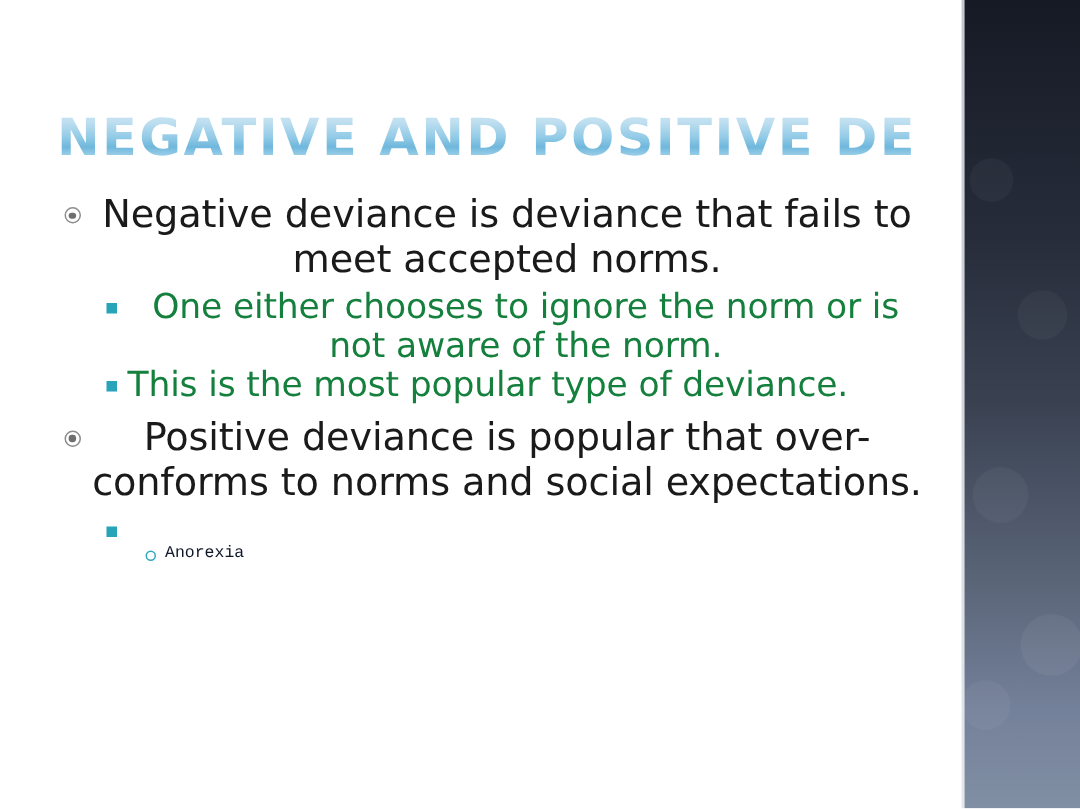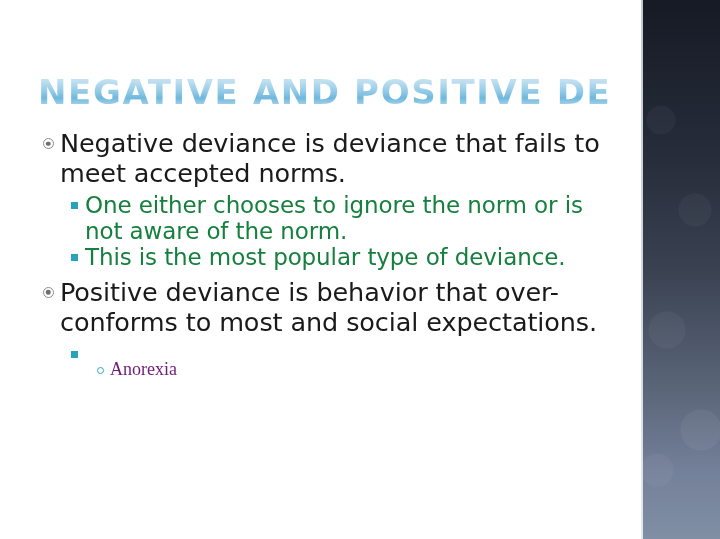--- a/index.html
+++ b/index.html
@@ -82,20 +82,21 @@
   #body {
     position: absolute;
     left: 36px;
     top: 128px;
     width: 580px;
   }
 
   .bullet-row {
     display: flex;
     align-items: flex-start;
+    text-align: center;
   }
 
   
   .lvl1 {
     margin-bottom: 1px;
   }
   .lvl1 .marker {
     width: 24px;
     flex: 0 0 24px;
     padding-top: 10px;
@@ -170,24 +171,24 @@
   }
   .hollow-bullet {
     width: 7px;
     height: 7px;
     border-radius: 50%;
     border: 1.5px solid #2fa8bd;
     box-sizing: border-box;
     background: #ffffff;
   }
   .lvl3 .text {
-    font-size: 18px;
+    font-size: 11px;
     line-height: 21px;
-    color: #701a75;
-    font-family: Liberation Serif, serif;
+    color: #0f172a;
+    font-family: Liberation Mono, monospace;
   }
 
   .spacer-1 { height: 4px; }
   .spacer-2 { height: 5px; }
 </style>
 </head>
 <body>
 
 <div id="slide">
 
@@ -222,21 +223,21 @@
       </span>
       <span class="text">This is the most popular type of deviance.</span>
     </div>
 
     <div class="spacer-2"></div>
 
     <div class="bullet-row lvl1">
       <span class="marker">
         <span class="ring-bullet"></span>
       </span>
-      <span class="text">Positive deviance is behavior that over-conforms to most and social expectations.</span>
+      <span class="text">Positive deviance is popular that over-conforms to norms and social expectations.</span>
     </div>
 
     <div class="spacer-1"></div>
 
 
     <div class="bullet-row lvl2">
       <span class="indent"></span>
       <span class="marker">
         <span class="square-bullet"></span>
       </span>

